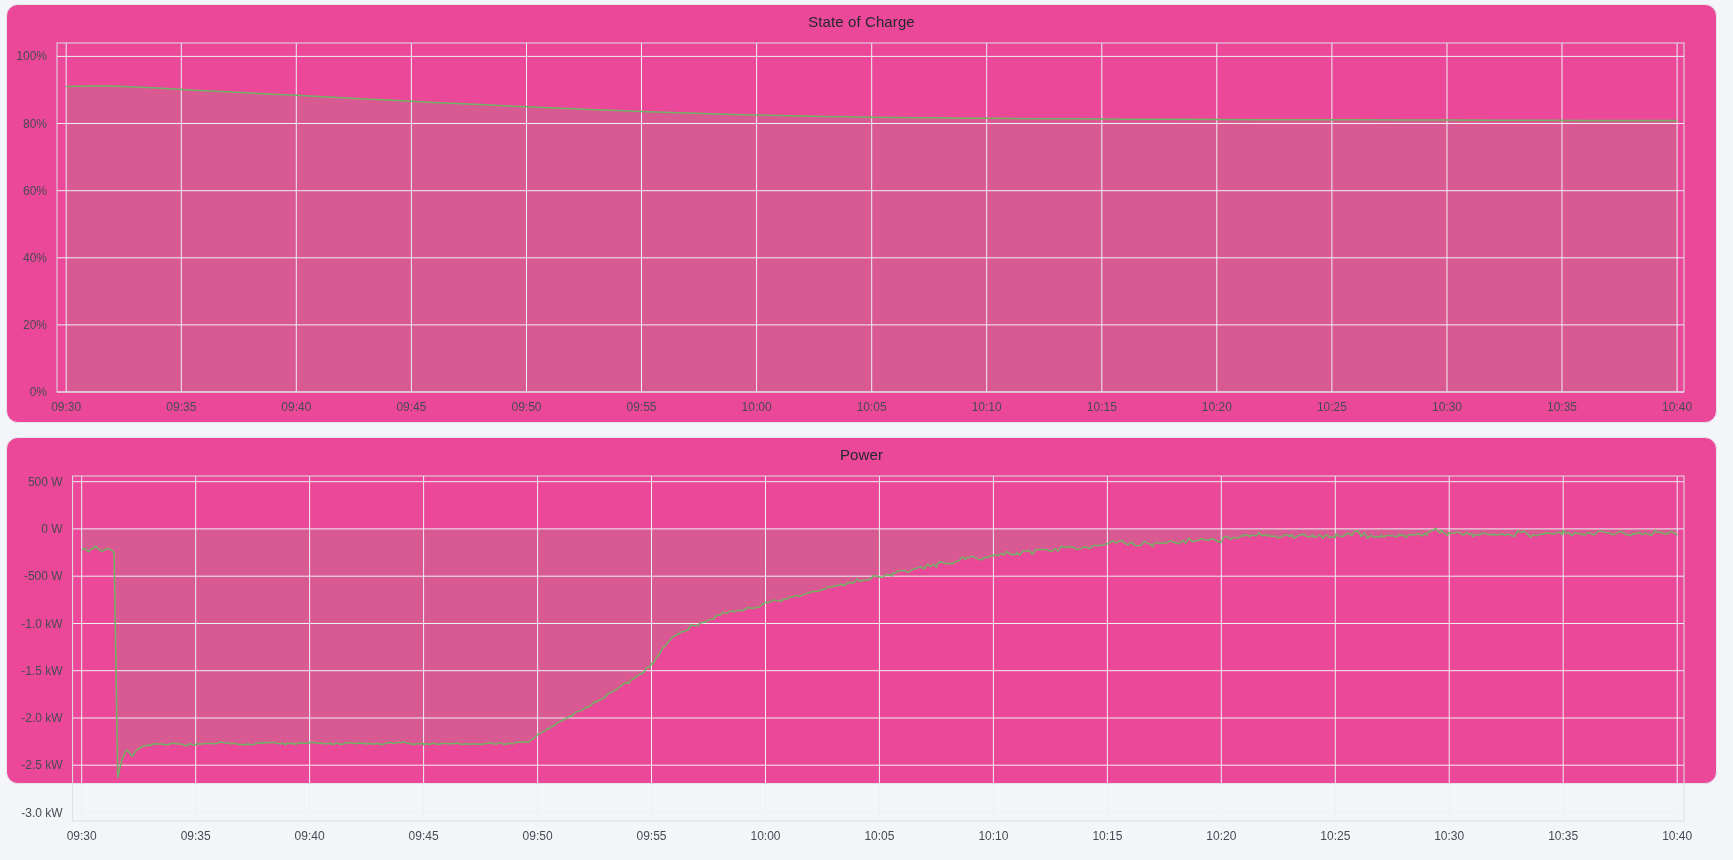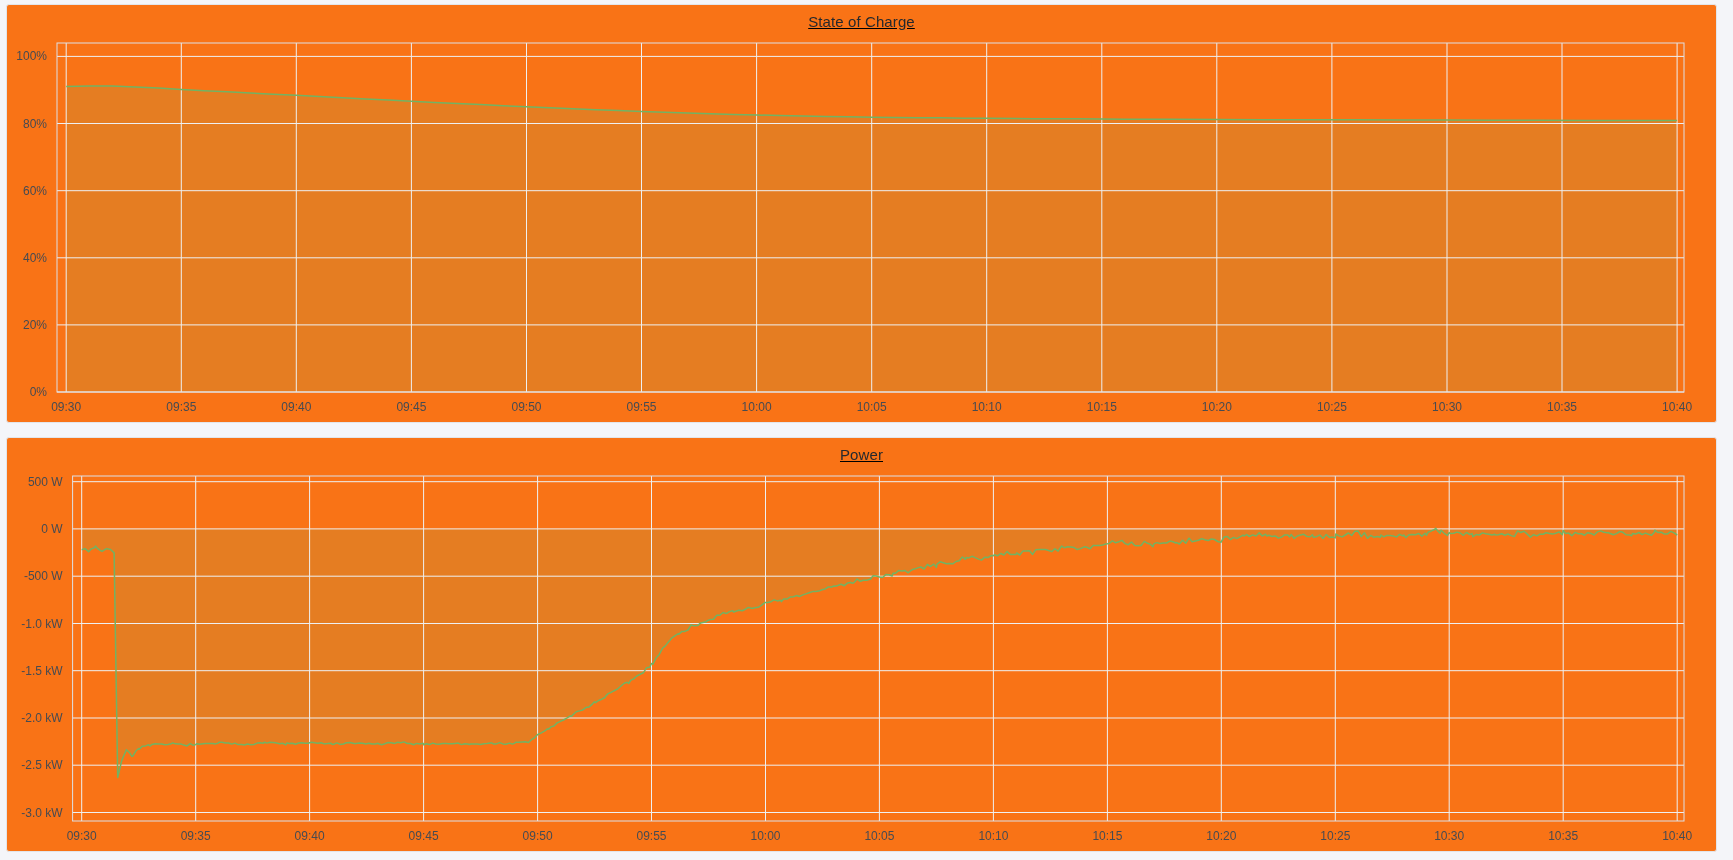--- a/index.html
+++ b/index.html
@@ -4,29 +4,28 @@
 <style>
   * { box-sizing: border-box; margin: 0; padding: 0; }
   html, body { width: 1733px; height: 860px; }
   body {
     background: #f4f5f9;
     padding: 4px 16px 8px 6px;
     font-family: "Liberation Sans", sans-serif;
     overflow: hidden;
   }
   .panel {
-    background: #f97316;
+    background: #ec4899;
     border: 1px solid #e2e5ea;
-    border-radius: 3px;
+    border-radius: 12px;
     width: 100%;
     position: relative;
-    text-decoration: underline;
   }
   .panel-soc { height: 419px; margin-bottom: 14px; }
-  .panel-power { height: 415px; }
+  .panel-power { height: 347px; }
   .panel-title {
     height: 32px;
     display: flex;
     align-items: center;
     justify-content: center;
     font-size: 15px;
     font-weight: 500;
     color: #24292e;
     letter-spacing: 0.1px;
     cursor: pointer;

